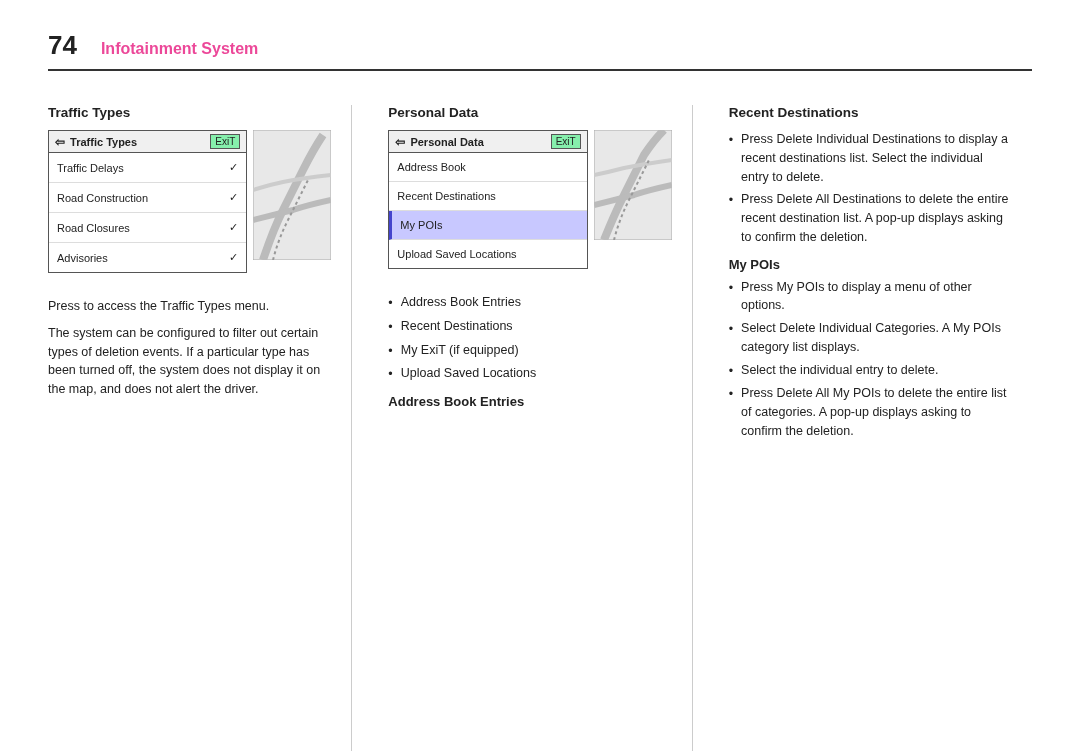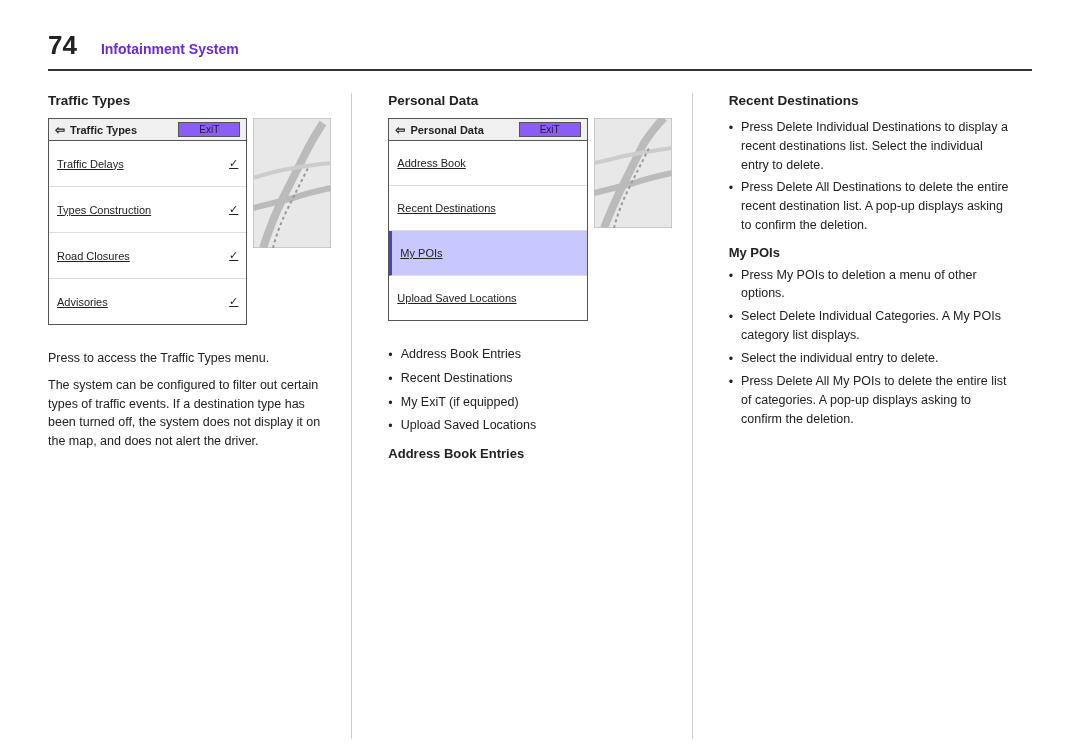--- a/index.html
+++ b/index.html
@@ -17,31 +17,31 @@
       height: 756px;
       padding: 30px 48px 30px 48px;
     }
     
     .header {
       display: flex;
       align-items: baseline;
       gap: 24px;
       padding-bottom: 8px;
       border-bottom: 2px solid #333;
-      margin-bottom: 22px;
+      margin-bottom: 34px;
     }
     .header-num {
       font-size: 26px;
       font-weight: bold;
       color: #222;
     }
     .header-title {
-      font-size: 14px;
-      font-weight: bold;
-      color: #6d28d9;
+      font-size: 16px;
+      font-weight: bold;
+      color: #ec4899;
     }
     
     .columns {
       display: flex;
       gap: 16px;
       height: calc(756px - 110px);
     }
     .col {
       flex: 1;
       padding-right: 20px;
@@ -78,31 +78,30 @@
     .ui-box-header-left {
       display: flex;
       align-items: center;
       gap: 5px;
       font-size: 11px;
       font-weight: bold;
     }
     .ui-box-exit {
       font-size: 10px;
       border: 1px solid #555;
-      padding: 1px 20px;
-      background: #8b5cf6;
+      padding: 1px 4px;
+      background: #86efac;
     }
     .ui-row {
       display: flex;
       align-items: center;
       justify-content: space-between;
-      padding: 16px 8px;
+      padding: 8px 8px;
       border-bottom: 1px solid #ddd;
       font-size: 11px;
-      text-decoration: underline;
     }
     .ui-row:last-child {
       border-bottom: none;
     }
     .ui-row.highlighted {
       background: #c8c8ff;
       border-left: 3px solid #4444cc;
     }
     .checkmark {
       font-size: 11px;
@@ -189,21 +188,21 @@
                 <span class="arrow-icon">⇦</span>
                 <span>Traffic Types</span>
               </div>
               <span class="ui-box-exit">ExiT</span>
             </div>
             <div class="ui-row">
               <span>Traffic Delays</span>
               <span class="checkmark">✓</span>
             </div>
             <div class="ui-row">
-              <span>Types Construction</span>
+              <span>Road Construction</span>
               <span class="checkmark">✓</span>
             </div>
             <div class="ui-row">
               <span>Road Closures</span>
               <span class="checkmark">✓</span>
             </div>
             <div class="ui-row">
               <span>Advisories</span>
               <span class="checkmark">✓</span>
             </div>
@@ -213,21 +212,21 @@
         <svg class="map-svg" viewBox="0 0 78 130" xmlns="http://www.w3.org/2000/svg">
           <rect width="78" height="130" fill="#e8e8e8" stroke="#aaa" stroke-width="1"></rect>
           <path d="M 10 130 Q 20 100 30 80 Q 40 60 50 40 Q 60 20 70 5" stroke="#bbb" stroke-width="8" fill="none"></path>
           <path d="M 0 90 Q 20 85 40 80 Q 55 75 78 70" stroke="#bbb" stroke-width="6" fill="none"></path>
           <path d="M 0 60 Q 15 55 30 52 Q 50 48 78 45" stroke="#ccc" stroke-width="4" fill="none"></path>
           <path d="M 20 130 Q 25 110 35 90 Q 45 70 55 50" stroke="#999" stroke-width="2" fill="none" stroke-dasharray="3,3"></path>
         </svg>
       </div>
 
       <p class="body-text">Press to access the Traffic Types menu.</p>
-      <p class="body-text">The system can be configured to filter out certain types of traffic events. If a destination type has been turned off, the system does not display it on the map, and does not alert the driver.</p>
+      <p class="body-text">The system can be configured to filter out certain types of deletion events. If a particular type has been turned off, the system does not display it on the map, and does not alert the driver.</p>
     </div>
 
     <div class="col">
       <div class="section-title">Personal Data</div>
 
       <div class="personal-box-container">
         <div class="personal-ui">
           <div class="ui-box">
             <div class="ui-box-header">
               <div class="ui-box-header-left">
@@ -295,21 +294,21 @@
           <span class="bullet-dot">•</span>
           <span>Press Delete All Destinations to delete the entire recent destination list. A pop-up displays asking to confirm the deletion.</span>
         </li>
       </ul>
 
       <div class="subsection-title">My POIs</div>
 
       <ul class="bullet-list">
         <li>
           <span class="bullet-dot">•</span>
-          <span>Press My POIs to deletion a menu of other options.</span>
+          <span>Press My POIs to display a menu of other options.</span>
         </li>
         <li>
           <span class="bullet-dot">•</span>
           <span>Select Delete Individual Categories. A My POIs category list displays.</span>
         </li>
         <li>
           <span class="bullet-dot">•</span>
           <span>Select the individual entry to delete.</span>
         </li>
         <li>

